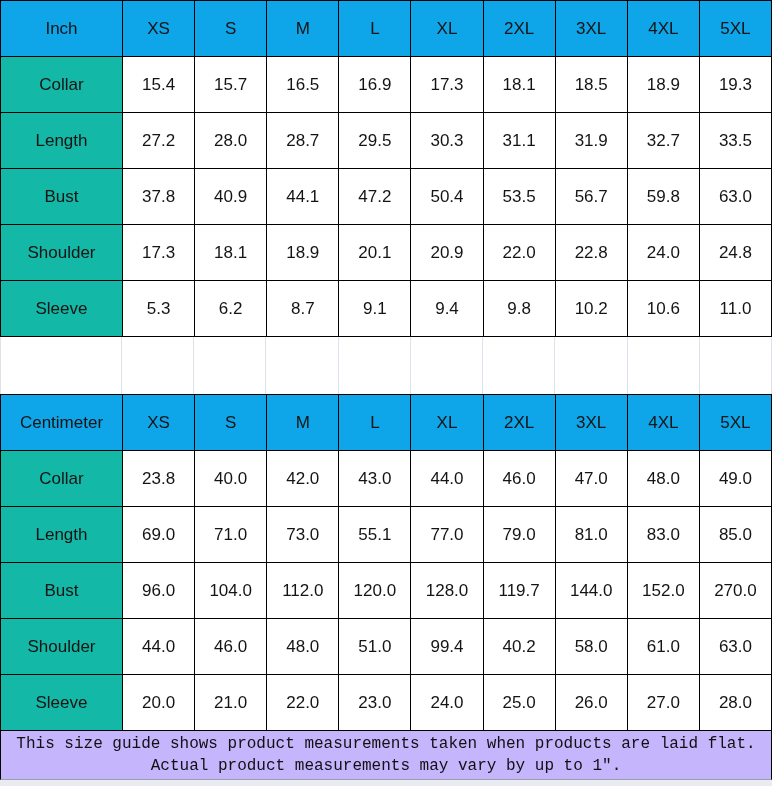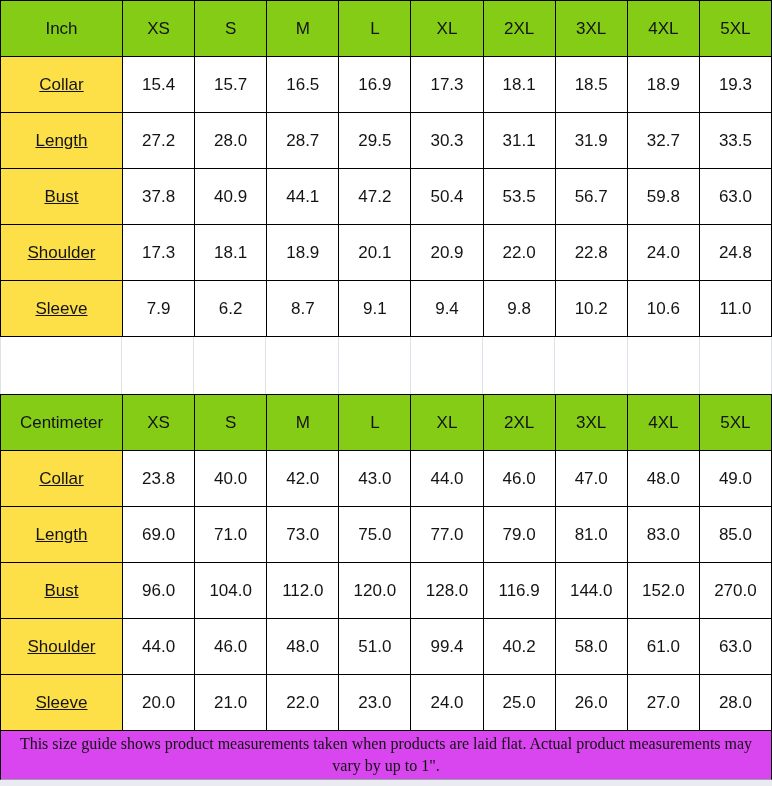--- a/index.html
+++ b/index.html
@@ -10,35 +10,35 @@
   .page{width:772px;}
   table.size-table{
     border-collapse:collapse;table-layout:fixed;width:772px;
     font-family:"Liberation Sans",sans-serif;font-size:17px;color:#141414;
   }
   table.size-table th,
   table.size-table td{
     border:1px solid #000000;text-align:center;vertical-align:middle;
     height:55px;padding:0;font-weight:400;overflow:hidden;white-space:nowrap;
   }
-  table.size-table th{background:#84cc16;}
-  table.size-table td.row-label{background:#fde047;text-decoration:underline;}
+  table.size-table th{background:#0ea5e9;}
+  table.size-table td.row-label{background:#14b8a6;}
   table.size-table td.val{background:#ffffff;}
   .spacer{height:57px;display:flex;width:772px;}
   .spacer-col{
     box-sizing:border-box;flex:1 1 0;height:100%;
     border-right:1px solid #dde2ea;background:#ffffff;
   }
   .spacer-col.first{flex:0 0 122px;border-left:1px solid #dde2ea;}
   .footer{
     box-sizing:border-box;height:49px;width:772px;
     border-left:1px solid #000000;border-right:1px solid #000000;
-    border-bottom:1px solid #9aa0aa;background:#d946ef;
+    border-bottom:1px solid #9aa0aa;background:#c4b5fd;
     display:flex;align-items:center;justify-content:center;
-    font-family:Liberation Serif, serif;font-size:16px;color:#111111;
+    font-family:Liberation Mono, monospace;font-size:16px;color:#111111;
     text-align:center;
   }
   .footer p{margin:0;line-height:1.4;width:100%;padding:0 8px;}
   .bottom-strip{height:8px;width:772px;background:#e9ebf0;}
 </style>
 </head>
 <body>
 
 <div class="page">
   <div id="tables-container">
@@ -113,21 +113,21 @@
             <td class="val">18.9</td>
             <td class="val">20.1</td>
             <td class="val">20.9</td>
             <td class="val">22.0</td>
             <td class="val">22.8</td>
             <td class="val">24.0</td>
             <td class="val">24.8</td>
           </tr>
           <tr>
             <td class="row-label">Sleeve</td>
-            <td class="val">7.9</td>
+            <td class="val">5.3</td>
             <td class="val">6.2</td>
             <td class="val">8.7</td>
             <td class="val">9.1</td>
             <td class="val">9.4</td>
             <td class="val">9.8</td>
             <td class="val">10.2</td>
             <td class="val">10.6</td>
             <td class="val">11.0</td>
           </tr>
         </tbody>
@@ -182,35 +182,35 @@
             <td class="val">46.0</td>
             <td class="val">47.0</td>
             <td class="val">48.0</td>
             <td class="val">49.0</td>
           </tr>
           <tr>
             <td class="row-label">Length</td>
             <td class="val">69.0</td>
             <td class="val">71.0</td>
             <td class="val">73.0</td>
-            <td class="val">75.0</td>
+            <td class="val">55.1</td>
             <td class="val">77.0</td>
             <td class="val">79.0</td>
             <td class="val">81.0</td>
             <td class="val">83.0</td>
             <td class="val">85.0</td>
           </tr>
           <tr>
             <td class="row-label">Bust</td>
             <td class="val">96.0</td>
             <td class="val">104.0</td>
             <td class="val">112.0</td>
             <td class="val">120.0</td>
             <td class="val">128.0</td>
-            <td class="val">116.9</td>
+            <td class="val">119.7</td>
             <td class="val">144.0</td>
             <td class="val">152.0</td>
             <td class="val">270.0</td>
           </tr>
           <tr>
             <td class="row-label">Shoulder</td>
             <td class="val">44.0</td>
             <td class="val">46.0</td>
             <td class="val">48.0</td>
             <td class="val">51.0</td>

